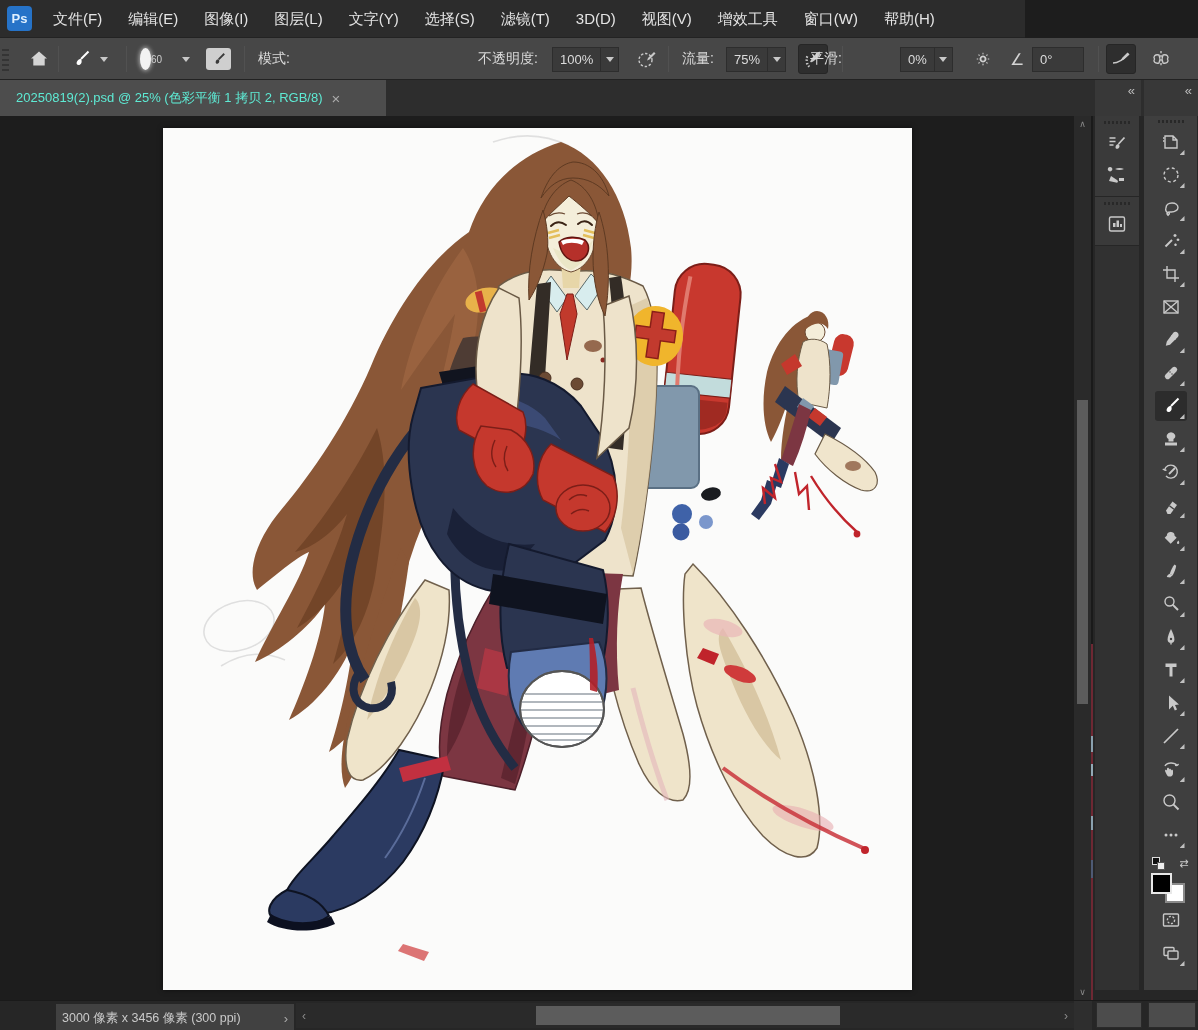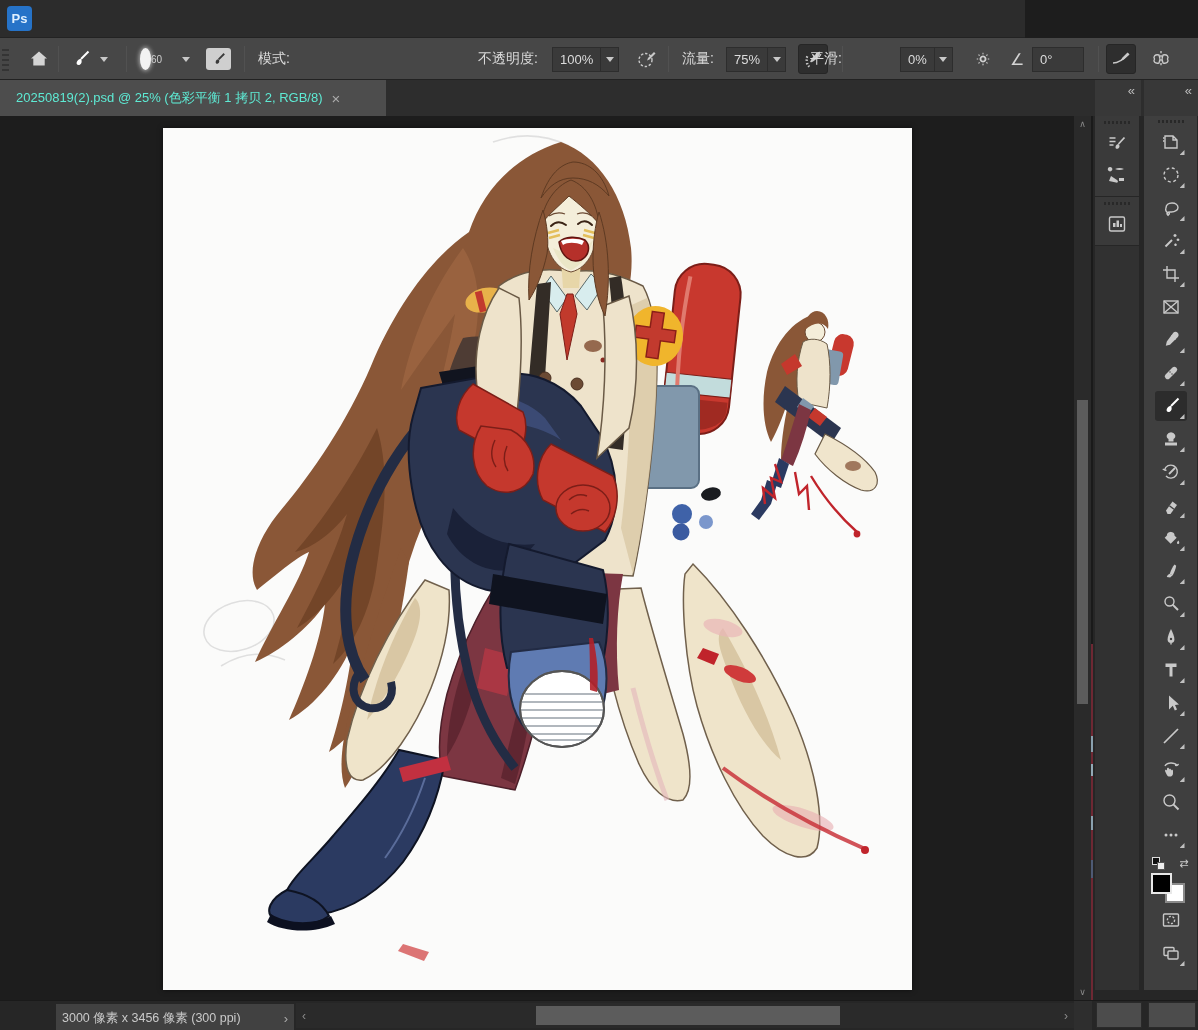--- a/index.html
+++ b/index.html
@@ -248,20 +248,34 @@
         <path d="M12,8.2 a3.8,3.8 0 1 0 0.01,0 Z M12,4.5 l0.9,2.2 h-1.8 Z M12,19.5 l0.9,-2.2 h-1.8 Z M4.5,12 l2.2,-0.9 v1.8 Z M19.5,12 l-2.2,-0.9 v1.8 Z M6.7,6.7 l2.2,0.9 -1.3,1.3 Z M17.3,17.3 l-2.2,-0.9 1.3,-1.3 Z M17.3,6.7 l-0.9,2.2 -1.3,-1.3 Z M6.7,17.3 l0.9,-2.2 1.3,1.3 Z" fill="#cfcfcf"></path>
         <circle cx="12" cy="12" r="1.8" fill="#474747"></circle>
       </g>
   </defs>
 </svg>
 
 <div id="app">
 
   <div id="menubar">
     <div class="ps-logo">Ps</div>
+    <div class="menus">
+        <span class="menu-item">文件(F)</span>
+        <span class="menu-item">编辑(E)</span>
+        <span class="menu-item">图像(I)</span>
+        <span class="menu-item">图层(L)</span>
+        <span class="menu-item">文字(Y)</span>
+        <span class="menu-item">选择(S)</span>
+        <span class="menu-item">滤镜(T)</span>
+        <span class="menu-item">3D(D)</span>
+        <span class="menu-item">视图(V)</span>
+        <span class="menu-item">增效工具</span>
+        <span class="menu-item">窗口(W)</span>
+        <span class="menu-item">帮助(H)</span>
+      </div>
   </div>
 
   <div id="optionsbar">
     <div class="grip-v"></div>
 
     <div class="ob" style="left:24px">
         <div class="icon-btn">
           <svg class="oicon" width="24" height="24" viewBox="0 0 24 24">
             <use href="#i-home"></use>
           </svg>

